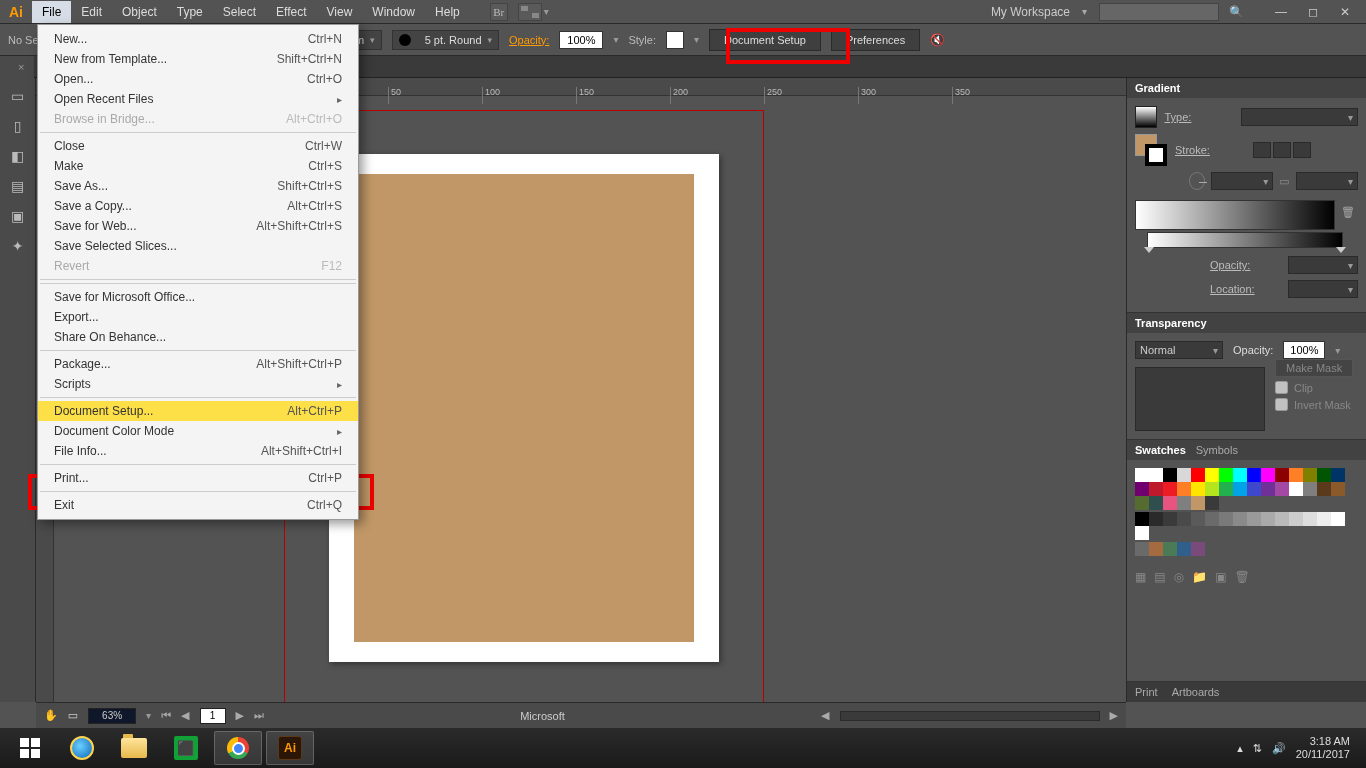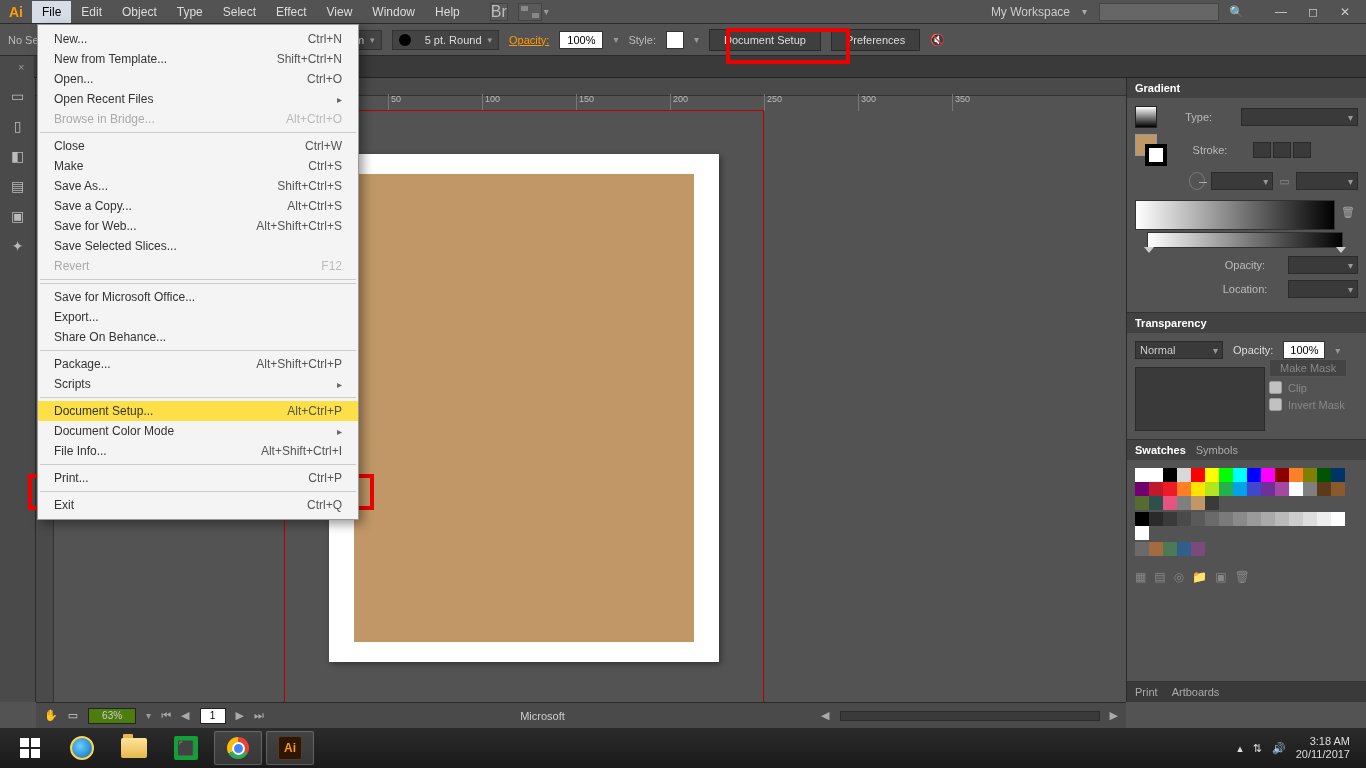--- a/index.html
+++ b/index.html
@@ -26,47 +26,47 @@
 .cb-btn { background: #3f3f3f; border: 1px solid #2a2a2a; height: 22px; padding: 0 14px; color: #ddd; font-size: 11px; display: flex; align-items: center; }
 .cb-swatch { width: 18px; height: 18px; background: #fff; border: 1px solid #333; }
 .stroke-sample { width: 12px; height: 12px; border-radius: 50%; background: #000; }
 
 .doc-tab-strip { height: 22px; background: #3a3a3a; display: flex; align-items: center; border-bottom: 1px solid #222; }
 .doc-tab { background: #4a4a4a; height: 22px; padding: 3px 10px; font-size: 11px; color: #ccc; display: flex; align-items: center; gap: 8px; }
 .doc-tab .x { color: #999; font-size: 11px; }
 
 .work { position: absolute; left: 36px; top: 78px; right: 240px; bottom: 26px; background: #535353; overflow: hidden; }
 .ruler-h { position: absolute; top: 0; left: 18px; right: 0; height: 18px; background: #4a4a4a; border-bottom: 1px solid #333; }
-.ruler-h .tick { position: absolute; top: 16px; height: 100%; border-left: 1px solid #777; font-size: 9px; color: #bbb; padding-left: 2px; }
+.ruler-h .tick { position: absolute; top: 9px; height: 100%; border-left: 1px solid #777; font-size: 9px; color: #bbb; padding-left: 2px; }
 .ruler-v { position: absolute; top: 18px; left: 0; bottom: 0; width: 18px; background: #4a4a4a; border-right: 1px solid #333; }
 .ruler-corner { position: absolute; top: 0; left: 0; width: 18px; height: 18px; background: #4a4a4a; border-right: 1px solid #333; border-bottom: 1px solid #333; }
 .canvas-area { position: absolute; top: 18px; left: 18px; right: 0; bottom: 0; }
 .bleed { position: absolute; left: 230px; top: 14px; width: 480px; height: 596px; border: 1px solid #b00; }
 .artboard { position: absolute; left: 275px; top: 58px; width: 390px; height: 508px; background: #fff; box-shadow: 2px 2px 6px rgba(0,0,0,0.4); }
 .shape { position: absolute; left: 300px; top: 78px; width: 340px; height: 468px; background: #c19767; }
 
 .left-toolstrip { position: absolute; left: 0; top: 78px; width: 36px; bottom: 26px; background: #4a4a4a; border-right: 1px solid #2a2a2a; display: flex; flex-direction: column; align-items: center; gap: 6px; padding-top: 6px; }
 .lts-btn { width: 24px; height: 24px; color: #bbb; display: flex; align-items: center; justify-content: center; font-size: 14px; }
 
 .status-bar { position: absolute; left: 36px; right: 240px; bottom: 0; height: 26px; background: #4a4a4a; border-top: 1px solid #2a2a2a; display: flex; align-items: center; gap: 10px; padding: 0 8px; font-size: 11px; color: #ccc; }
-.status-bar .zoomfld { width: 48px; height: 16px; background: #4d7c0f; border: 1px solid #222; color: #ccc; text-align: center; font-size: 10px; }
+.status-bar .zoomfld { width: 48px; height: 16px; background: #0f172a; border: 1px solid #222; color: #ccc; text-align: center; font-size: 10px; }
 .status-bar .navbtn { color: #aaa; }
 .status-bar .pagefld { width: 26px; height: 16px; background: #fff; color: #000; border: 1px solid #222; text-align: center; font-size: 10px; }
 .status-sel { flex: 1; text-align: center; }
 
 .right-panels { position: absolute; right: 0; top: 78px; width: 240px; bottom: 26px; background: #535353; border-left: 1px solid #2a2a2a; display: flex; flex-direction: column; font-size: 11px; }
 .panel { border-bottom: 1px solid #333; }
 .panel-head { background: #424242; height: 20px; display: flex; align-items: center; padding: 0 8px; color: #ddd; font-size: 11px; gap: 10px; }
 .panel-head .tab { color: #aaa; }
 .panel-head .tab.active { color: #fff; font-weight: 600; }
 .panel-body { padding: 8px; }
 .grad-prev { width: 220px; height: 30px; background: linear-gradient(to right, #fff 0%, #000 100%); border: 1px solid #333; margin-top: 6px; }
 .grad-trash { display: inline-block; width: 14px; color: #aaa; vertical-align: middle; }
 .grad-row { display: flex; align-items: center; gap: 8px; margin-bottom: 6px; }
-.grad-row label { color: #bbb; width: 70px; text-align: center; }
+.grad-row label { color: #bbb; width: 70px; text-align: left; text-decoration: underline; }
 .tiny-drop { background: #3a3a3a; border: 1px solid #2a2a2a; height: 18px; width: 120px; display: flex; align-items: center; justify-content: space-between; padding: 0 4px; color: #ccc; }
 .swatch-small { width: 22px; height: 22px; border: 1px solid #222; }
 .fill-stroke { position: relative; width: 32px; height: 32px; }
 .fill-stroke .fill { position: absolute; left: 0; top: 0; width: 22px; height: 22px; background: #c19767; border: 1px solid #999; }
 .fill-stroke .stroke { position: absolute; right: 0; bottom: 0; width: 22px; height: 22px; background: #fff; border: 4px solid #000; box-sizing: border-box; }
 
 .trans-row { display: flex; align-items: center; gap: 10px; }
 .trans-prev { width: 130px; height: 64px; background: #3a3a3a; border: 1px solid #2a2a2a; margin-top: 8px; }
 .make-mask { border: 1px solid #555; color: #888; padding: 2px 10px; background: #444; }
 .chk { display: flex; align-items: center; gap: 6px; color: #888; margin-top: 4px; }
@@ -98,21 +98,21 @@
 .win-logo span { background: #fff; }
 .ie-ico { width: 24px; height: 24px; border-radius: 50%; background: radial-gradient(circle at 40% 40%, #6bd0ff, #0a65b8); border: 2px solid #ffd34d; }
 .folder-ico { width: 26px; height: 20px; background: linear-gradient(#ffe49a, #e7b94d); border-radius: 2px; position: relative; }
 .folder-ico::before { content:""; position:absolute; top:-4px; left:2px; width:10px; height:4px; background:#e7b94d; border-radius:1px 1px 0 0;}
 .store-ico { width: 24px; height: 24px; background: #12a137; display: flex; align-items: center; justify-content: center; color: #fff; font-size: 14px; border-radius: 2px;}
 .chrome-ico { width: 22px; height: 22px; border-radius: 50%; background: conic-gradient(#ea4335 0 120deg, #34a853 120deg 240deg, #fbbc05 240deg 360deg); display:flex; align-items:center; justify-content:center;}
 .chrome-ico::after { content:""; width:9px; height:9px; border-radius:50%; background:#4285f4; border:2px solid #fff;}
 .ai-ico { width: 24px; height: 24px; background: #2c1608; color: #ff9a00; font-weight: bold; display:flex; align-items:center; justify-content:center; border-radius:3px; border:1px solid #5a3a1a;}
 
 .arrow-icon{ font-size:10px; color:#999;}
-.br-tile{ width:18px; height:18px; background:#5a5a5a; display:inline-flex; align-items:center; justify-content:center; color:#bbb; font-size:16px; border:1px solid #444;}
+.br-tile{ width:18px; height:18px; background:#5a5a5a; display:inline-flex; align-items:center; justify-content:center; color:#bbb; font-size:11px; border:1px solid #444;font-family:Liberation Serif, serif;}
 .multi-tile{ width:24px; height:18px; background:#5a5a5a; position:relative; border:1px solid #444;}
 .multi-tile::before{content:""; position:absolute; left:2px; top:2px; width:7px; height:5px; background:#888;}
 .multi-tile::after{content:""; position:absolute; right:2px; bottom:2px; width:7px; height:5px; background:#888;}
 
 .angle-box{ display:flex; align-items:center; gap:6px; margin:4px 0 4px 54px; }
 .angle-circ{ width:18px; height:18px; border:1px solid #777; border-radius:50%; display:inline-block; position:relative; }
 .angle-circ::after{content:""; position:absolute; left:9px; top:9px; width:8px; height:1px; background:#aaa; transform-origin:left center; }
 .grad-slider{ width:196px; height:16px; background: linear-gradient(to right, #fff 0%, #000 100%); border:1px solid #333; position:relative; margin: 2px 0 8px 12px;}
 .grad-slider::before, .grad-slider::after{ content:""; position:absolute; bottom:-6px; width:0; height:0; border-left:5px solid transparent; border-right:5px solid transparent; border-top:6px solid #ccc;}
 .grad-slider::before{ left:-4px;} .grad-slider::after{ right:-4px;}
@@ -283,21 +283,21 @@
       <div class="panel-body">
         <div class="trans-row">
           <div class="tiny-drop" style="width:88px">
               <span>Normal</span>
               <span class="arrow-icon">▾</span>
             </div>
           <label>Opacity:</label>
           <input class="cb-input" style="width: 42px;" value="100%">
           <span class="arrow-icon">▾</span>
         </div>
-        <div style="display:flex; gap:4px; align-items:flex-start;">
+        <div style="display:flex; gap:10px; align-items:flex-start;">
           <div class="trans-prev"></div>
           <div>
             <div class="make-mask">Make Mask</div>
             <label class="chk">
                 <input type="checkbox" disabled="" style="">
                 <span>Clip</span>
               </label>
             <label class="chk">
                 <input type="checkbox" disabled="" style="">
                 <span>Invert Mask</span>

